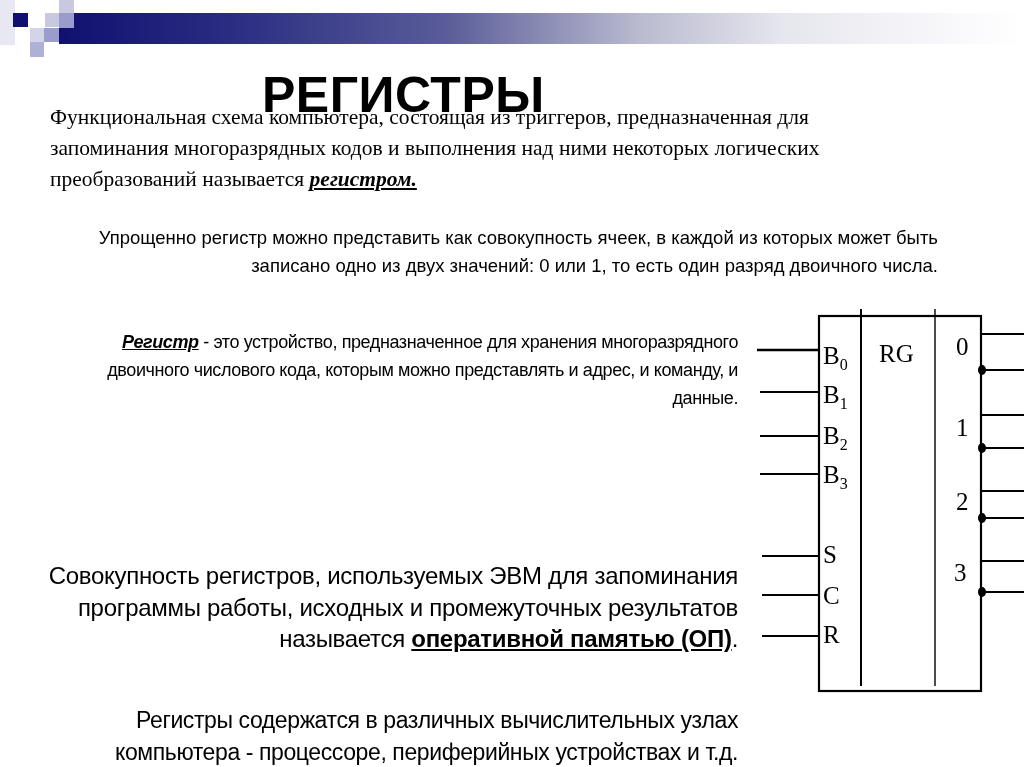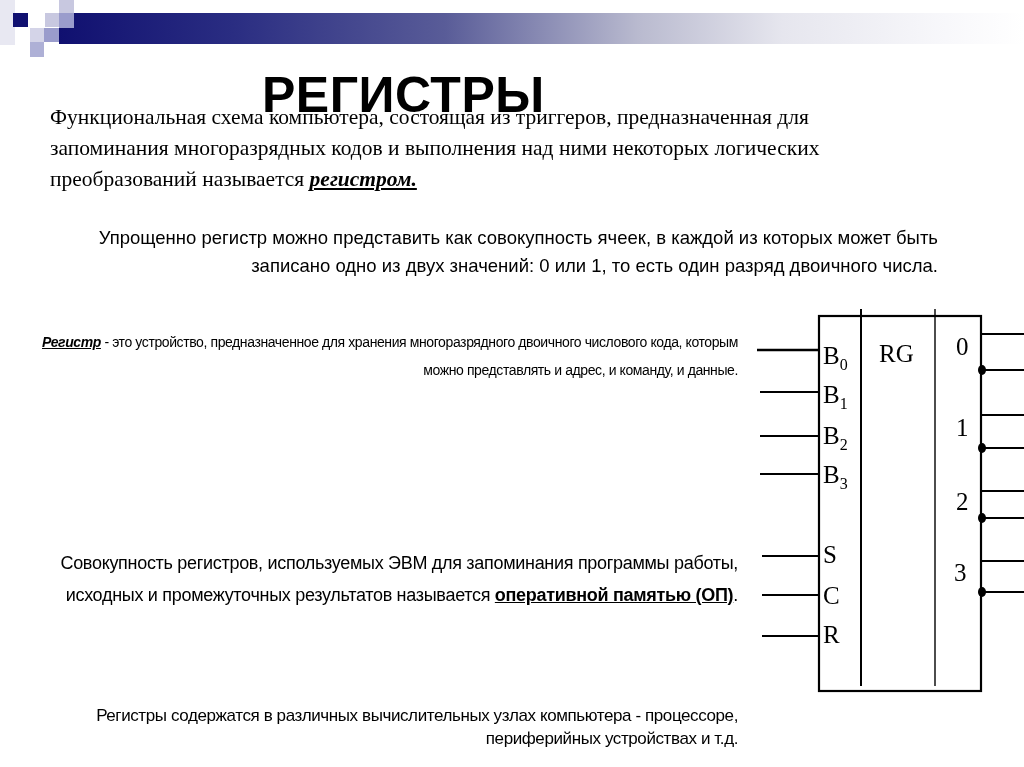--- a/index.html
+++ b/index.html
@@ -23,24 +23,24 @@
       position: absolute; left: 50px; top: 102px; width: 880px;
       font-family: "Liberation Serif", serif; font-size: 21.5px; line-height: 31px; color: #000; margin: 0;
     }
     .p-serif .term { font-weight: bold; font-style: italic; text-decoration: underline; }
 
     .p-sans {
       position: absolute; left: 38px;
       font-family: "Liberation Sans", sans-serif; color: #000; margin: 0; text-align: right;
     }
     .p1 { top: 224px; width: 900px; font-size: 18.5px; line-height: 28px; }
-    .p2 { top: 328px; width: 700px; font-size: 14px; line-height: 28px; letter-spacing: -0.4px; }
+    .p2 { top: 328px; width: 700px; font-size: 18px; line-height: 28px; letter-spacing: -0.4px; }
     .p3 { top: 438px; width: 700px; font-size: 18.5px; line-height: 28px; letter-spacing: -0.4px; }
-    .p4 { top: 548px; width: 700px; font-size: 18px; line-height: 31.5px; letter-spacing: -0.3px; }
-    .p5 { top: 704px; width: 700px; font-size: 17px; line-height: 23px; letter-spacing: -0.4px; }
+    .p4 { top: 560px; width: 700px; font-size: 24px; line-height: 31.5px; letter-spacing: -0.3px; }
+    .p5 { top: 704px; width: 700px; font-size: 23px; line-height: 32px; letter-spacing: -0.4px; }
     .term-bi { font-weight: bold; font-style: italic; text-decoration: underline; }
     .term-b { font-weight: bold; text-decoration: underline; }
 
     .diagram { position: absolute; left: 0; top: 0; }
     .diagram text { font-family: "Liberation Serif", serif; fill: #000; }
   </style>
 </head>
 <body>
 
 <div class="slide">

